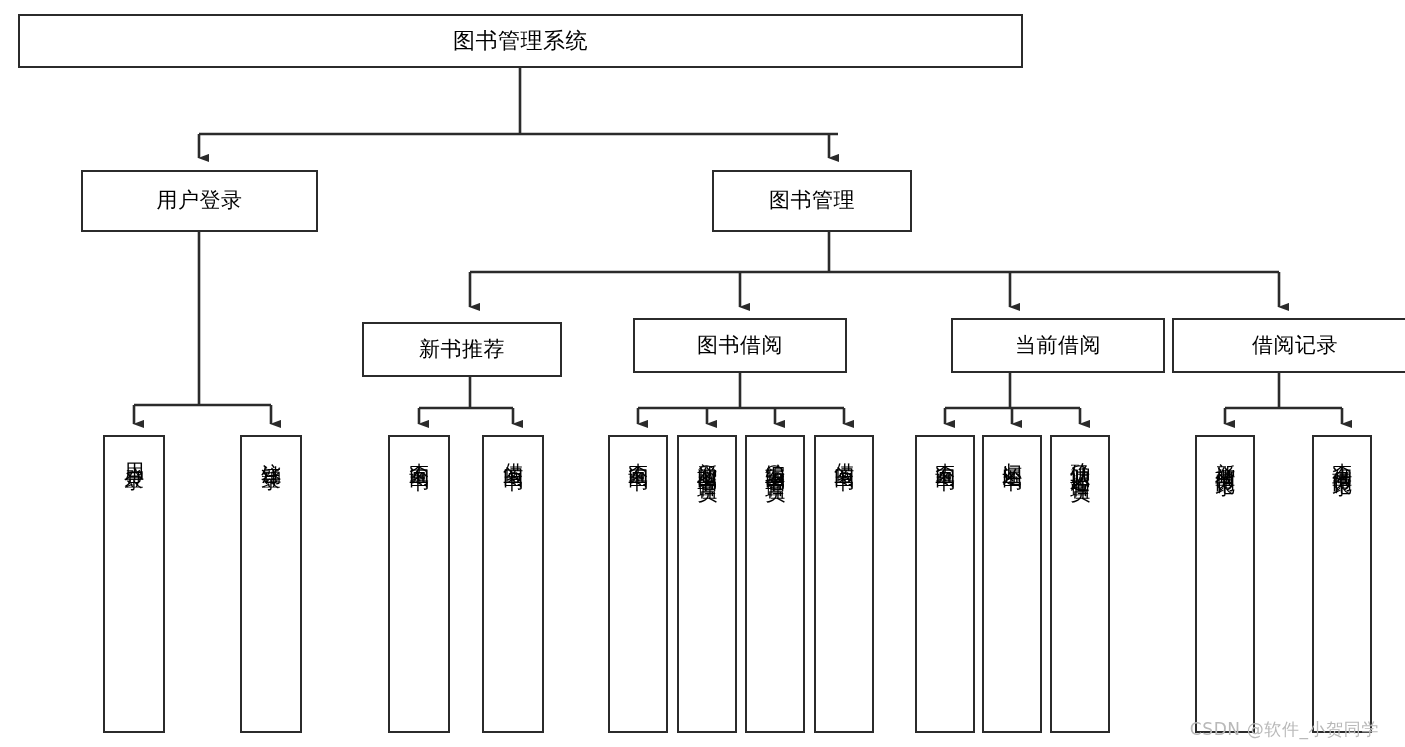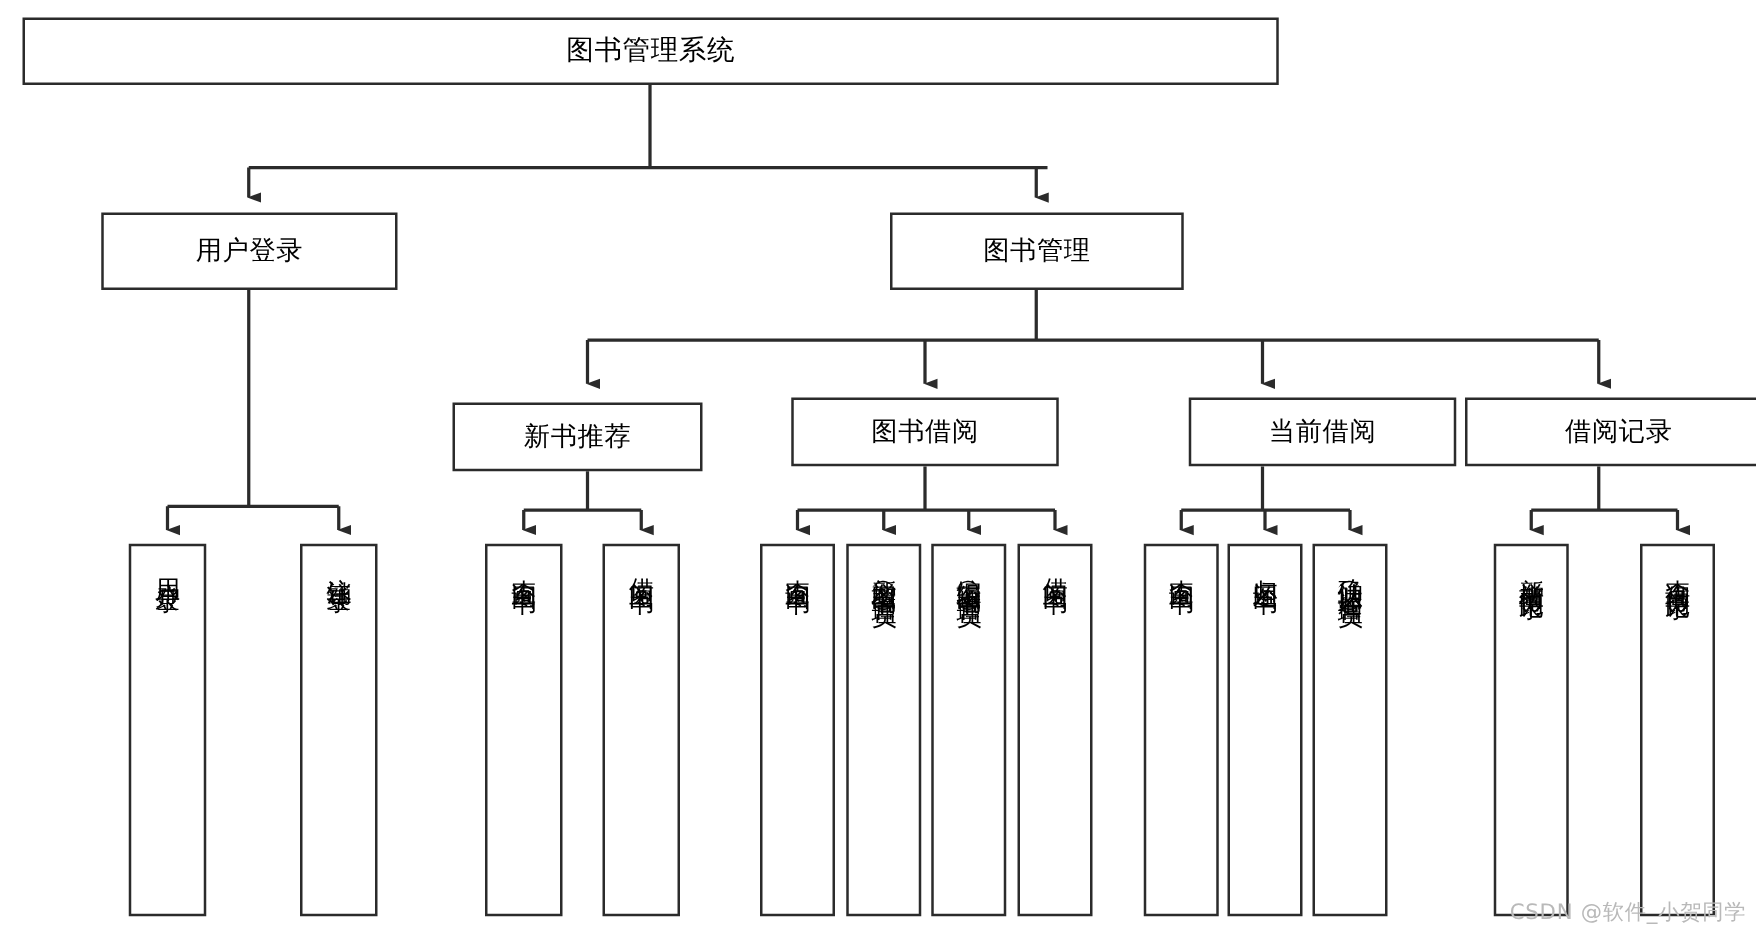--- a/index.html
+++ b/index.html
@@ -60,21 +60,21 @@
   .node.vert .node-label {
     writing-mode: vertical-rl;
     text-orientation: upright;
     font-size: 20px;
     line-height: 1.18;
     letter-spacing: 3px;
     white-space: nowrap;
   }
   #watermark {
     position: absolute;
-    right: 8px;
+    right: 26px;
     bottom: 6px;
     font-size: 17px;
     color: #b9b9b9;
     letter-spacing: 0.6px;
     z-index: 5;
     white-space: nowrap;
     user-select: none;
   }
 </style>
 </head>
@@ -132,21 +132,21 @@
     </g>
   </svg>
 
   <div class="node horiz root" style="left:18px; top:14px; width:1005px; height:54px;">
     <span class="node-label">图书管理系统</span>
   </div>
 
   <div class="node horiz" style="left:81px; top:170px; width:237px; height:62px;">
     <span class="node-label">用户登录</span>
   </div>
-  <div class="node horiz" style="left:712px; top:170px; width:235px; height:62px;">
+  <div class="node horiz" style="left:712px; top:170px; width:200px; height:62px;">
     <span class="node-label">图书管理</span>
   </div>
 
   <div class="node horiz" style="left:362px; top:322px; width:200px; height:55px;">
     <span class="node-label">新书推荐</span>
   </div>
   <div class="node horiz" style="left:633px; top:318px; width:214px; height:55px;">
     <span class="node-label">图书借阅</span>
   </div>
   <div class="node horiz" style="left:903px; top:318px; width:214px; height:55px;margin-left:48px;">

